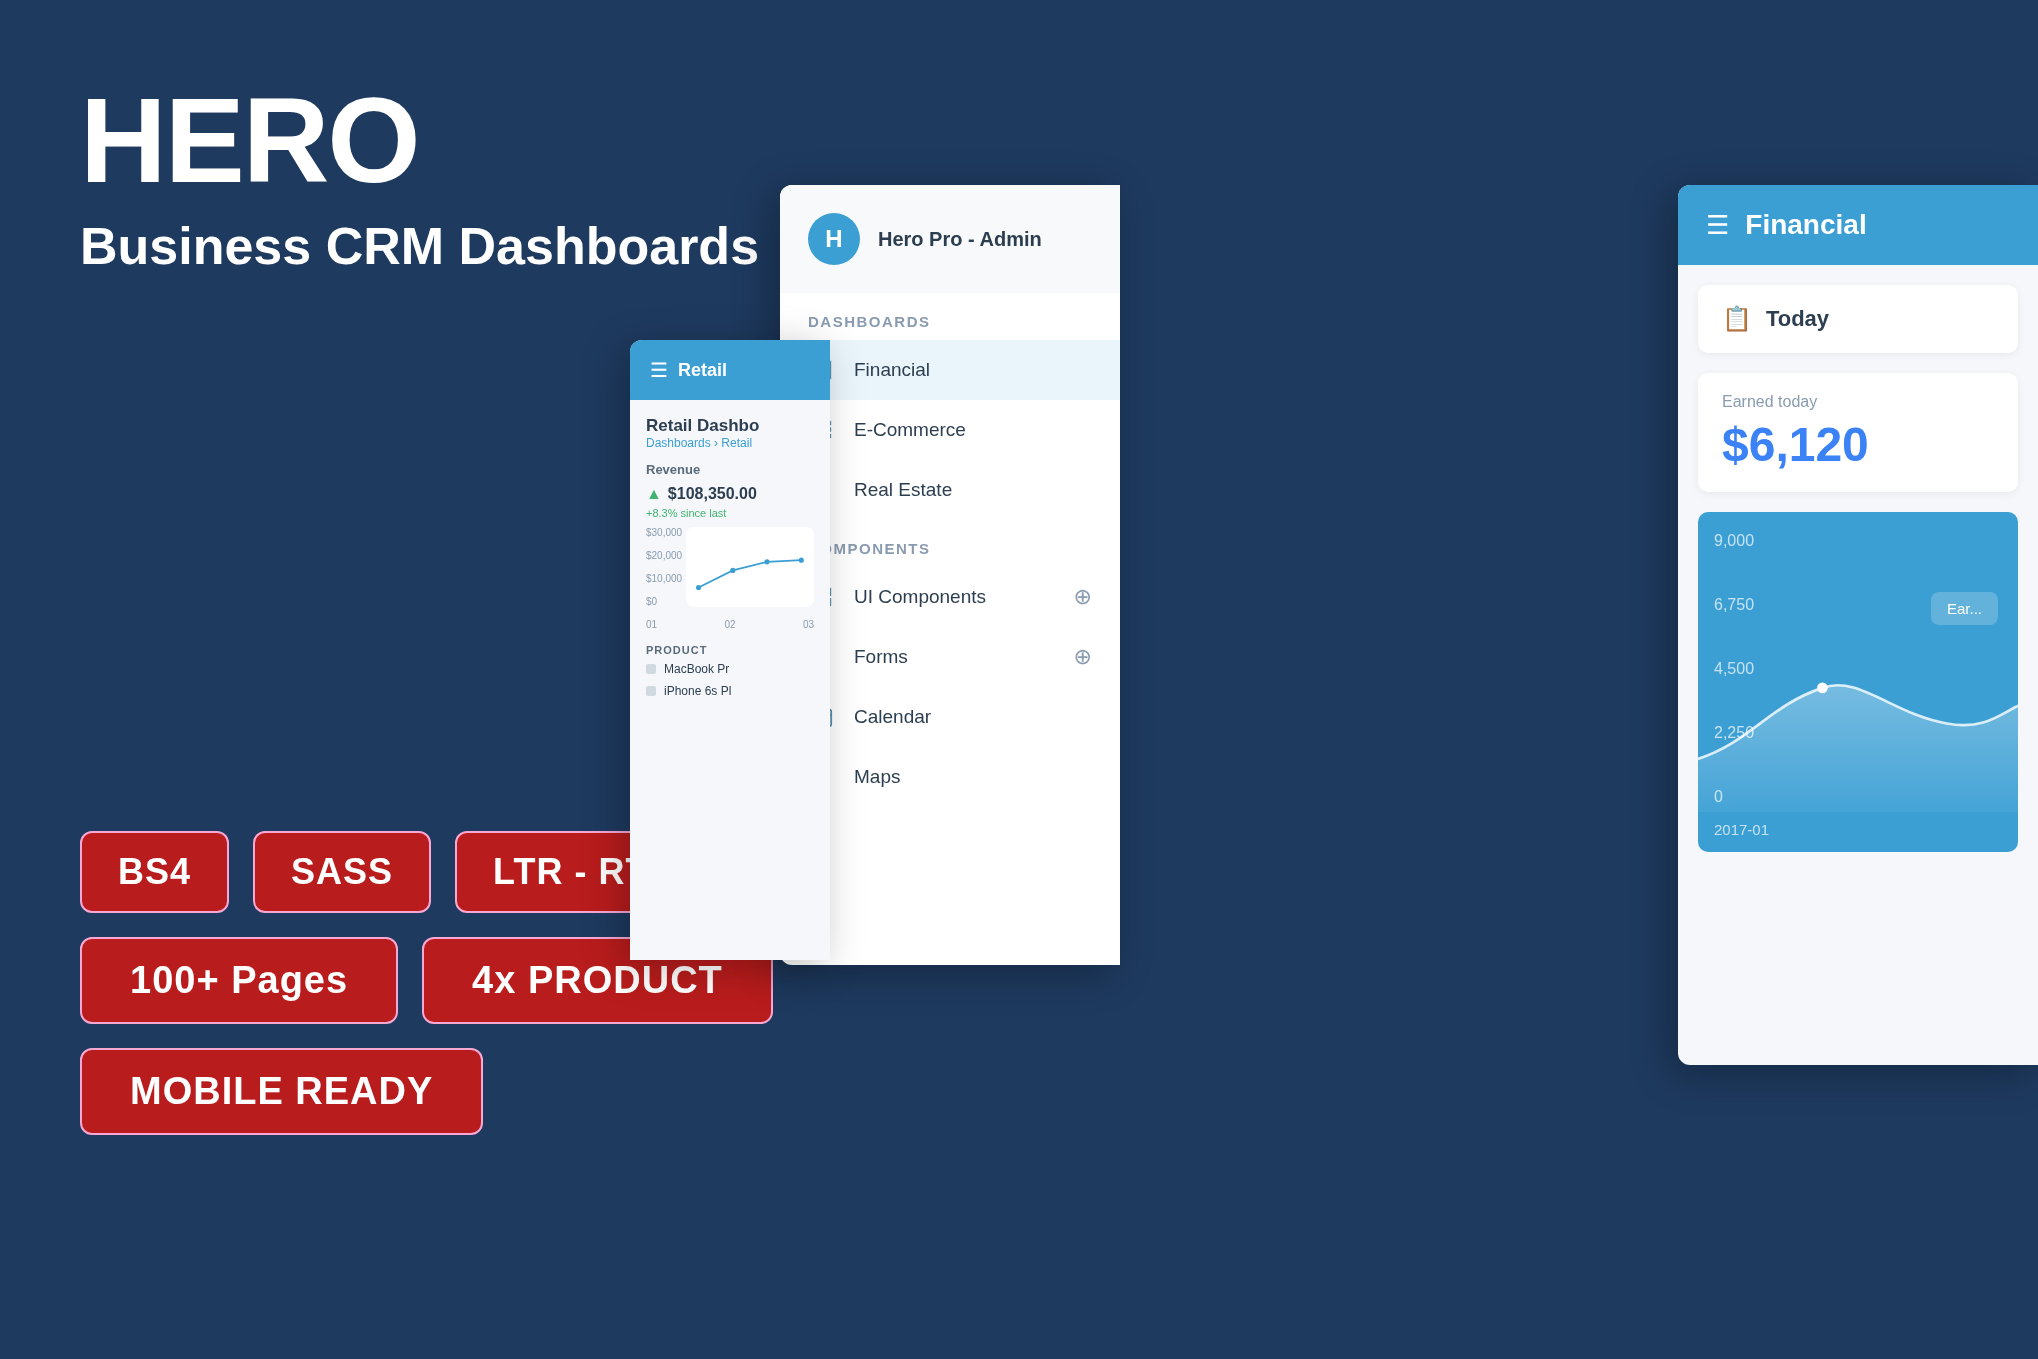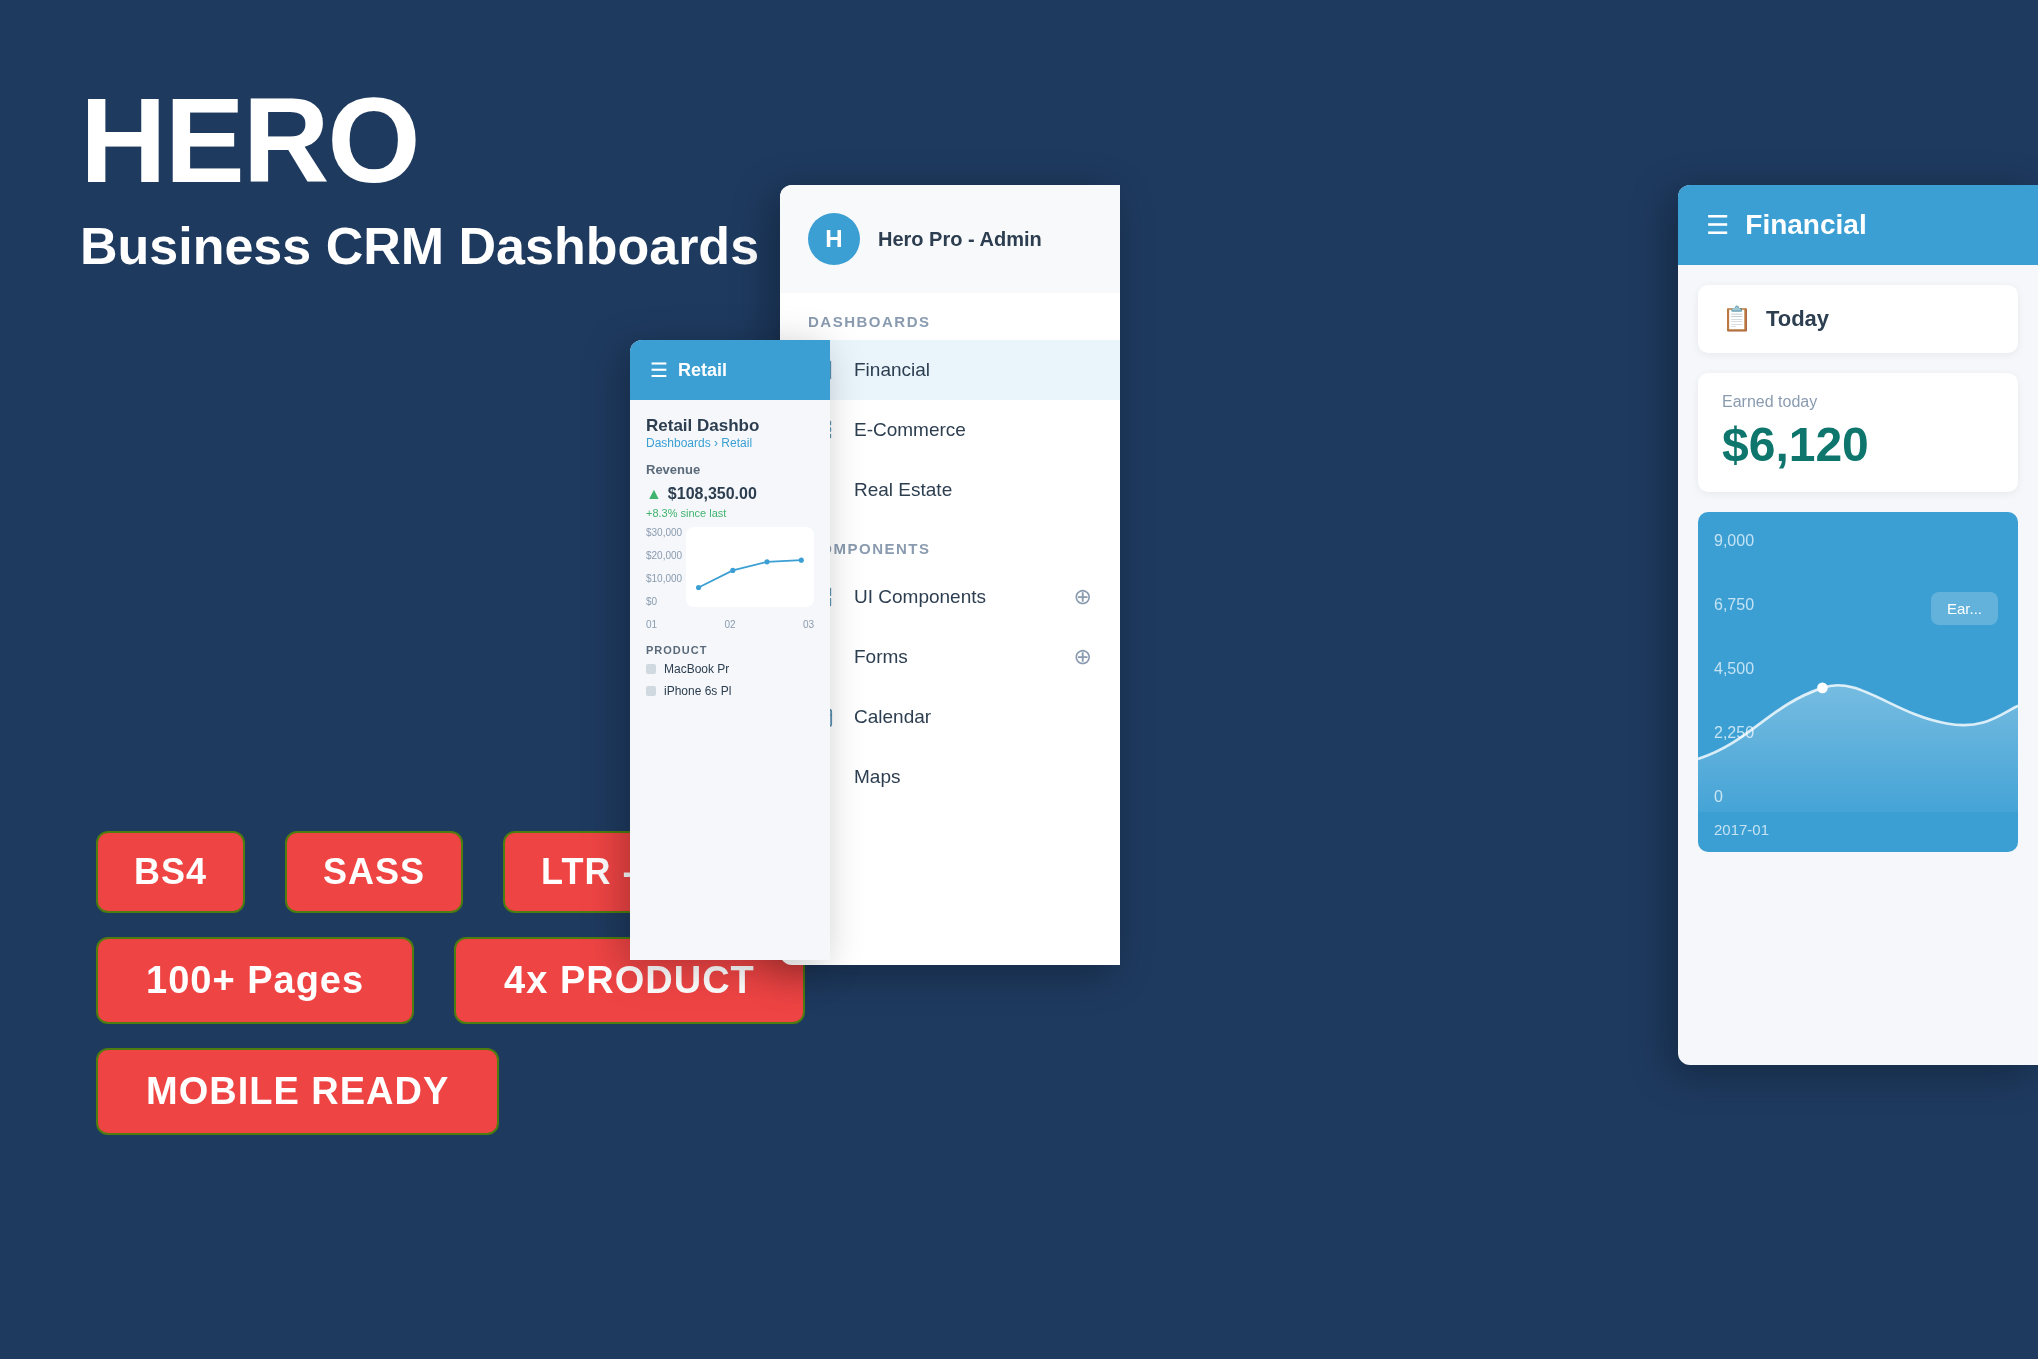--- a/index.html
+++ b/index.html
@@ -38,29 +38,28 @@
       bottom: 200px;
       left: 80px;
     }
     .badge-row {
       display: flex;
       gap: 24px;
       margin-bottom: 24px;
       align-items: center;
     }
     .badge {
-      background: #ef4444;
+      background: #b91c1c;
       color: #ffffff;
       border-radius: 12px;
       padding: 18px 36px;
       font-size: 36px;
       font-weight: 700;
       letter-spacing: 1px;
-      border: 2px solid #4d7c0f;
-      margin-left: 16px;
+      border: 2px solid #f9a8d4;
     }
     .badge.large {
       font-size: 38px;
       padding: 20px 48px;
     }
 
     
     .sidebar-panel {
       position: absolute;
       top: 185px;
@@ -322,21 +321,21 @@
       box-shadow: 0 2px 8px rgba(0,0,0,0.06);
     }
     .financial-earned-label {
       font-size: 16px;
       color: #8a9bb0;
       margin-bottom: 6px;
     }
     .financial-earned-value {
       font-size: 48px;
       font-weight: 700;
-      color: #0f766e;
+      color: #3b82f6;
     }
     .financial-chart-area {
       background: #3b9fd4;
       margin: 0 20px 20px;
       border-radius: 10px;
       height: 340px;
       overflow: hidden;
       position: relative;
     }
     .financial-chart-labels {

